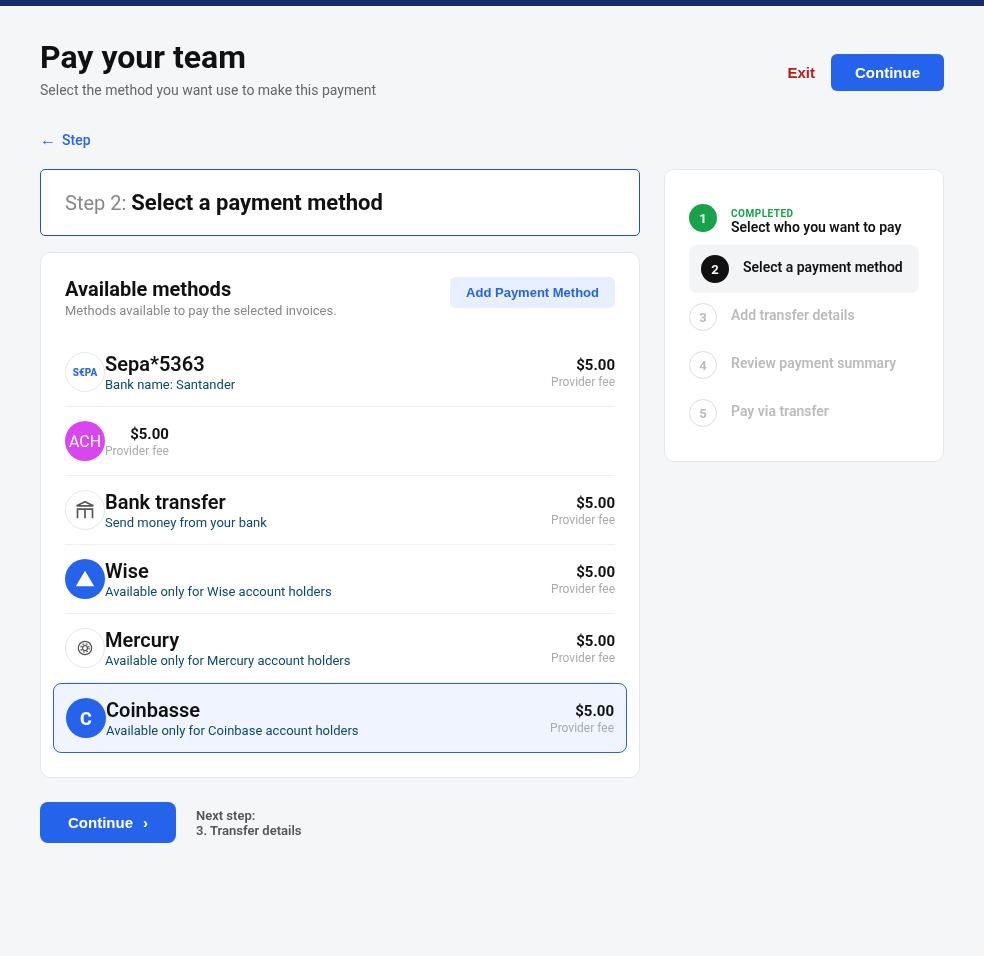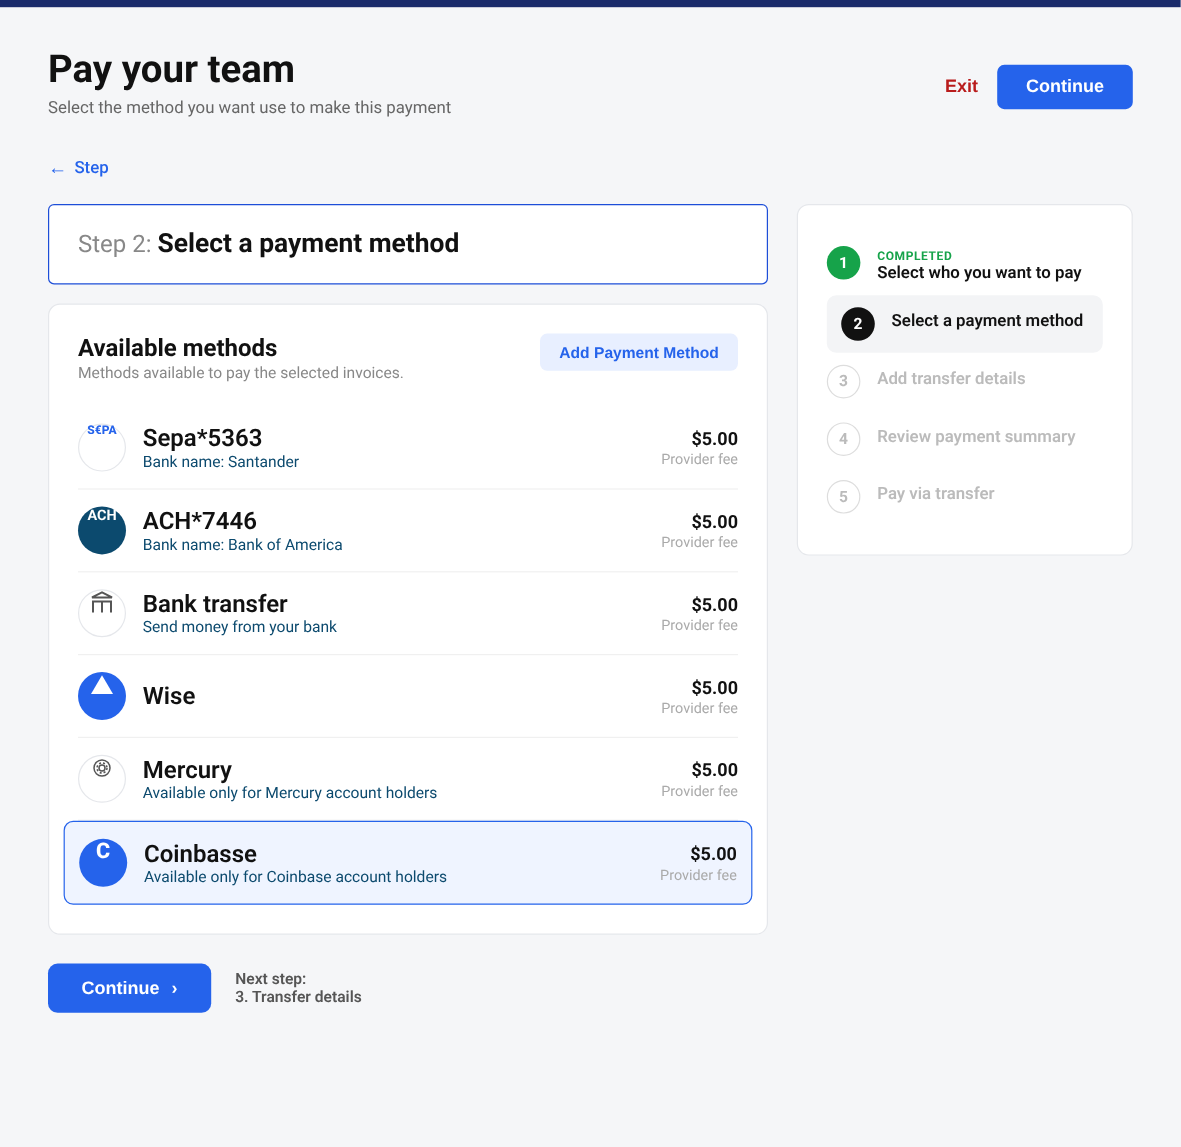--- a/index.html
+++ b/index.html
@@ -149,39 +149,38 @@
       border-radius: 8px;
       padding: 14px 12px;
       border: 1.5px solid #2563eb;
       margin: 0 -12px;
     }
     .method-icon {
       width: 40px;
       height: 40px;
       border-radius: 50%;
       display: flex;
-      align-items: flex-start;
+      align-items: center;
       justify-content: center;
-      margin-right: 14px;
       flex-shrink: 0;
       font-size: 12px;
       font-weight: 700;
     }
     .icon-sepa {
       background: #fff;
       border: 1.5px solid #e5e7eb;
       color: #2563eb;
       font-size: 10px;
       font-weight: 800;
     }
     .icon-ach {
-      background: #0c4a6e;
-      color: #fff;
-      font-size: 12px;
-      font-weight: 700;
+      background: #d946ef;
+      color: #fff;
+      font-size: 16px;
+      font-weight: 400;
     }
     .icon-bank {
       background: #fff;
       border: 1.5px solid #e5e7eb;
       color: #555;
     }
     .icon-wise {
       background: #2563eb;
       color: #fff;
       font-size: 18px;
@@ -367,24 +366,20 @@
           <div class="method-fee">
             <div class="fee-amount">$5.00</div>
             <div class="fee-label">Provider fee</div>
           </div>
         </div>
 
         <div class="method-row">
           <div class="method-icon icon-ach">
             <span>ACH</span>
           </div>
-          <div class="method-info">
-            <div class="method-name">ACH*7446</div>
-            <div class="method-desc">Bank name: Bank of America</div>
-          </div>
           <div class="method-fee">
             <div class="fee-amount">$5.00</div>
             <div class="fee-label">Provider fee</div>
           </div>
         </div>
 
         <div class="method-row">
           <div class="method-icon icon-bank">
             <svg width="20" height="20" viewBox="0 0 24 24" fill="none" stroke="#555" stroke-width="2">
               <path d="M3 22V11M21 22V11M12 22V11M2 11h20M12 2L2 7h20L12 2z"></path>
@@ -401,20 +396,21 @@
         </div>
 
         <div class="method-row">
           <div class="method-icon icon-wise">
             <svg width="22" height="22" viewBox="0 0 24 24" fill="white">
               <polygon points="12,3 22,20 2,20"></polygon>
             </svg>
           </div>
           <div class="method-info">
             <div class="method-name">Wise</div>
+            <div class="method-desc">Available only for Wise account holders</div>
           </div>
           <div class="method-fee">
             <div class="fee-amount">$5.00</div>
             <div class="fee-label">Provider fee</div>
           </div>
         </div>
 
         <div class="method-row">
           <div class="method-icon icon-mercury">
             <svg width="20" height="20" viewBox="0 0 24 24" fill="none" stroke="#555" stroke-width="1.5">

